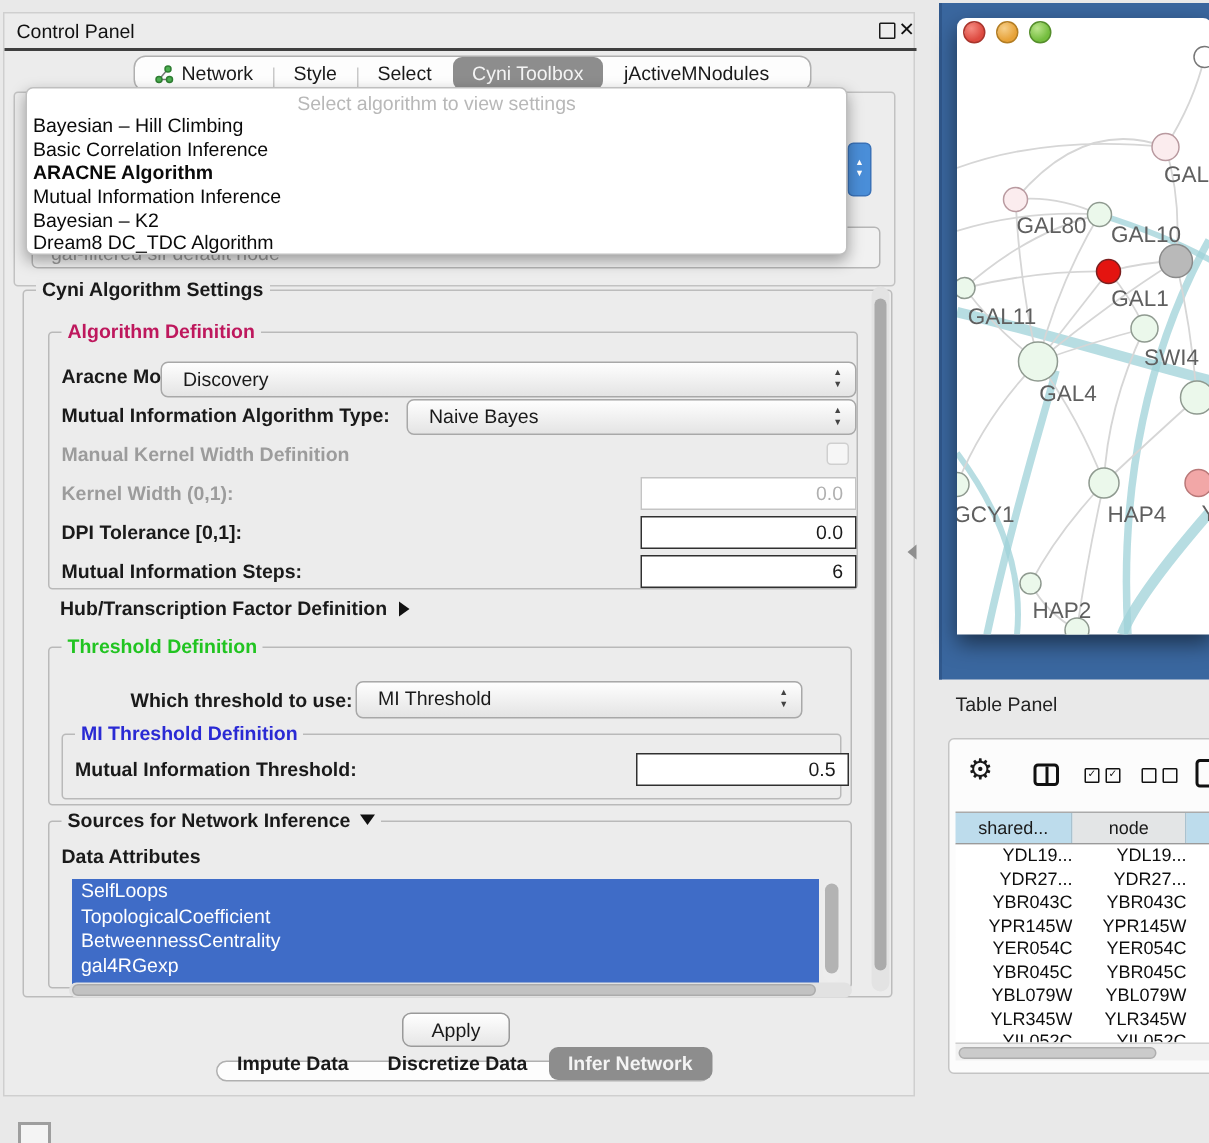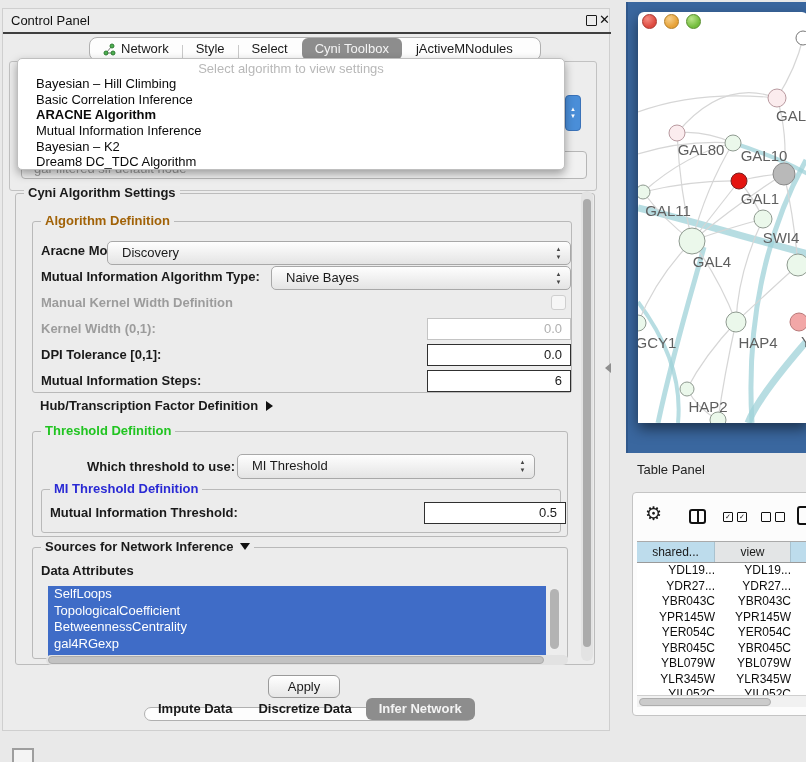--- a/index.html
+++ b/index.html
@@ -27,21 +27,21 @@
 
   
   #bg-panel{left:6px;top:52px;width:588px;height:130px;border:1px solid #c2c2c2;border-radius:3px;background:#ededed;box-sizing:border-box;}
   #ghost-combo{left:18px;top:142px;width:566px;height:28px;border:1px solid #b6b6b6;border-radius:4px;background:#f1f1f1;box-sizing:border-box;}
   #ghost-combo span{position:absolute;left:12px;top:9px;color:#9b9b9b;}
   #blue-fragment{left:562px;top:86px;width:16px;height:36px;background:#4a8ed8;border:1px solid #3a72b8;border-radius:4px;box-sizing:border-box;color:#fff;font-size:6px;line-height:7px;text-align:center;padding-top:10px;}
 
   
   #algo-popup{left:14px;top:49px;width:548px;height:112px;background:#ffffff;border:1px solid #bfbfbf;border-radius:5px;box-shadow:0 4px 10px rgba(0,0,0,0.35);box-sizing:border-box;z-index:5;}
   #algo-popup .ph{height:15px;line-height:15px;text-align:center;color:#b8b8b8;margin-top:2px;}
-  #algo-popup .item{height:15.7px;line-height:15.7px;padding-left:18px;color:#0a0a0a;}
+  #algo-popup .item{height:15.7px;line-height:15.7px;padding-left:4px;color:#0a0a0a;}
   #algo-popup .item.bold{font-weight:bold;}
 
   
   .group{position:absolute;border:1px solid #b9b9b9;border-radius:3px;box-sizing:border-box;}
   .gtitle{position:absolute;top:-8px;left:8px;background:#ececec;padding:0 4px;font-weight:bold;line-height:14px;white-space:nowrap;}
   #settings-group{left:12px;top:184px;width:580px;height:472px;border-color:#bcbcbc;}
   .lbl{position:absolute;font-weight:bold;white-space:nowrap;line-height:18px;}
   .lbl.dis{color:#9c9c9c;}
   .combo{position:absolute;border:1px solid #a8a8a8;border-radius:5px;background:linear-gradient(#fefefe,#e4e4e4);box-sizing:border-box;}
   .combo .cval{position:absolute;left:14px;top:0;line-height:22px;}
@@ -158,21 +158,21 @@
     <div class="item bold">ARACNE Algorithm</div>
     <div class="item">Mutual Information Inference</div>
     <div class="item">Bayesian – K2</div>
     <div class="item">Dream8 DC_TDC Algorithm</div>
   </div>
 
   <div id="settings-group" class="group">
     <span class="gtitle">Cyni Algorithm Settings</span>
 
     <div class="group" style="left:16px;top:27px;width:540px;height:172px;">
-      <span class="gtitle" style="color:#a16207;text-align:center;">Algorithm Definition</span>
+      <span class="gtitle" style="color:#be185d;text-align:center;">Algorithm Definition</span>
 
       <div class="lbl" style="left:8px;top:20px;">Aracne Mode:</div>
       <div class="combo" style="left:74px;top:19px;width:464px;height:24px;">
         <span class="cval">Discovery</span>
         <span class="spin">▲<br>▼</span>
       </div>
 
       <div class="lbl" style="left:8px;top:46px;">Mutual Information Algorithm Type:</div>
       <div class="combo" style="left:238px;top:44px;width:300px;height:24px;">
         <span class="cval">Naive Bayes</span>
@@ -331,21 +331,21 @@
     <div class="cb">✓</div>
   </div>
   <div id="icon-unchecks" class="cbgroup">
     <div class="cb"></div>
     <div class="cb"></div>
   </div>
   <div id="icon-partial"></div>
 
   <div id="thead">
     <div class="hcell c0">shared...</div>
-    <div class="hcell c1">view</div>
+    <div class="hcell c1">node</div>
     <div class="hcell c2"></div>
   </div>
   <div id="trows">
       <div class="trow">
         <div class="tcell c0">YDL19...</div>
         <div class="tcell c1">YDL19...</div>
         <div class="tcell c2">13</div>
       </div>
       <div class="trow">
         <div class="tcell c0">YDR27...</div>

